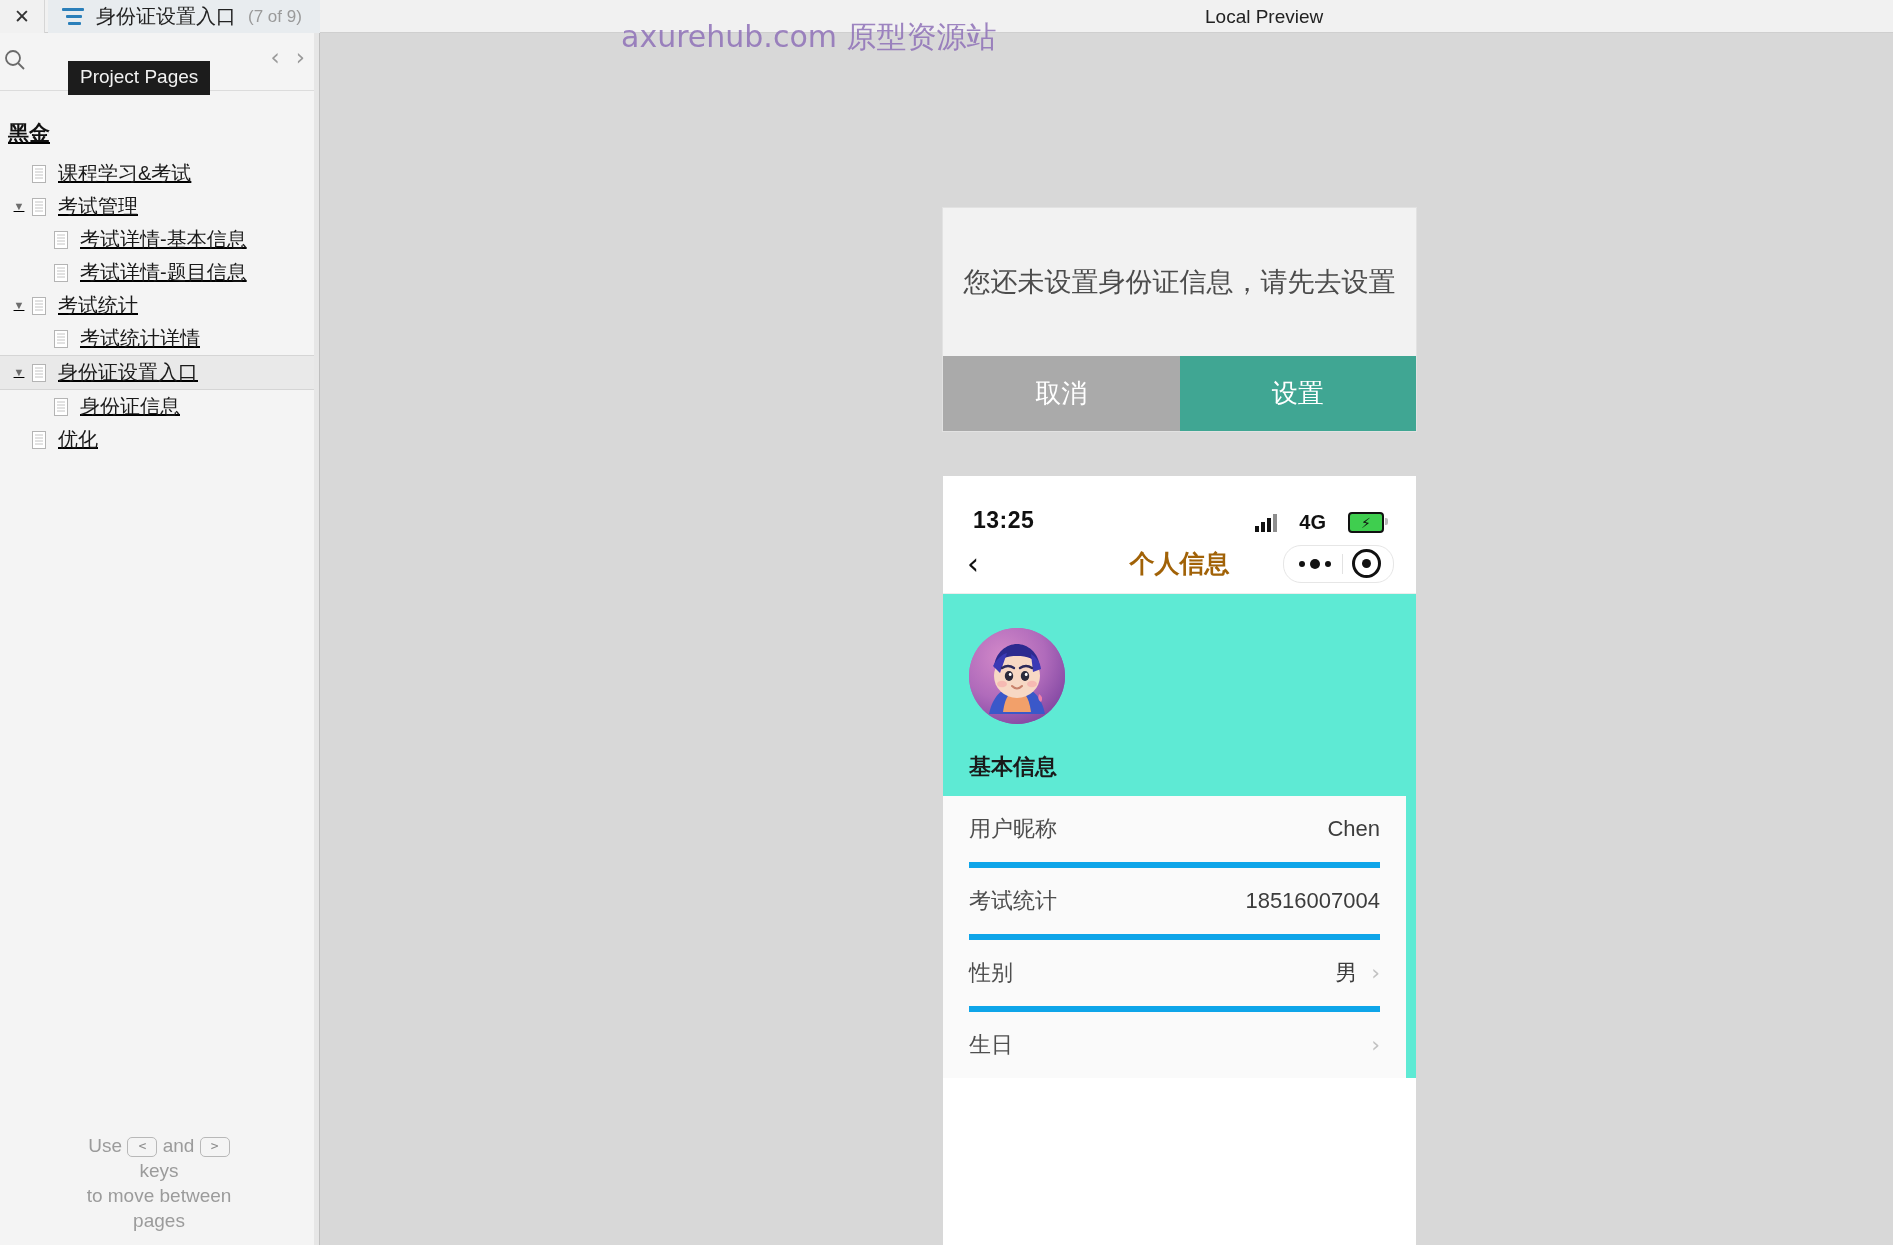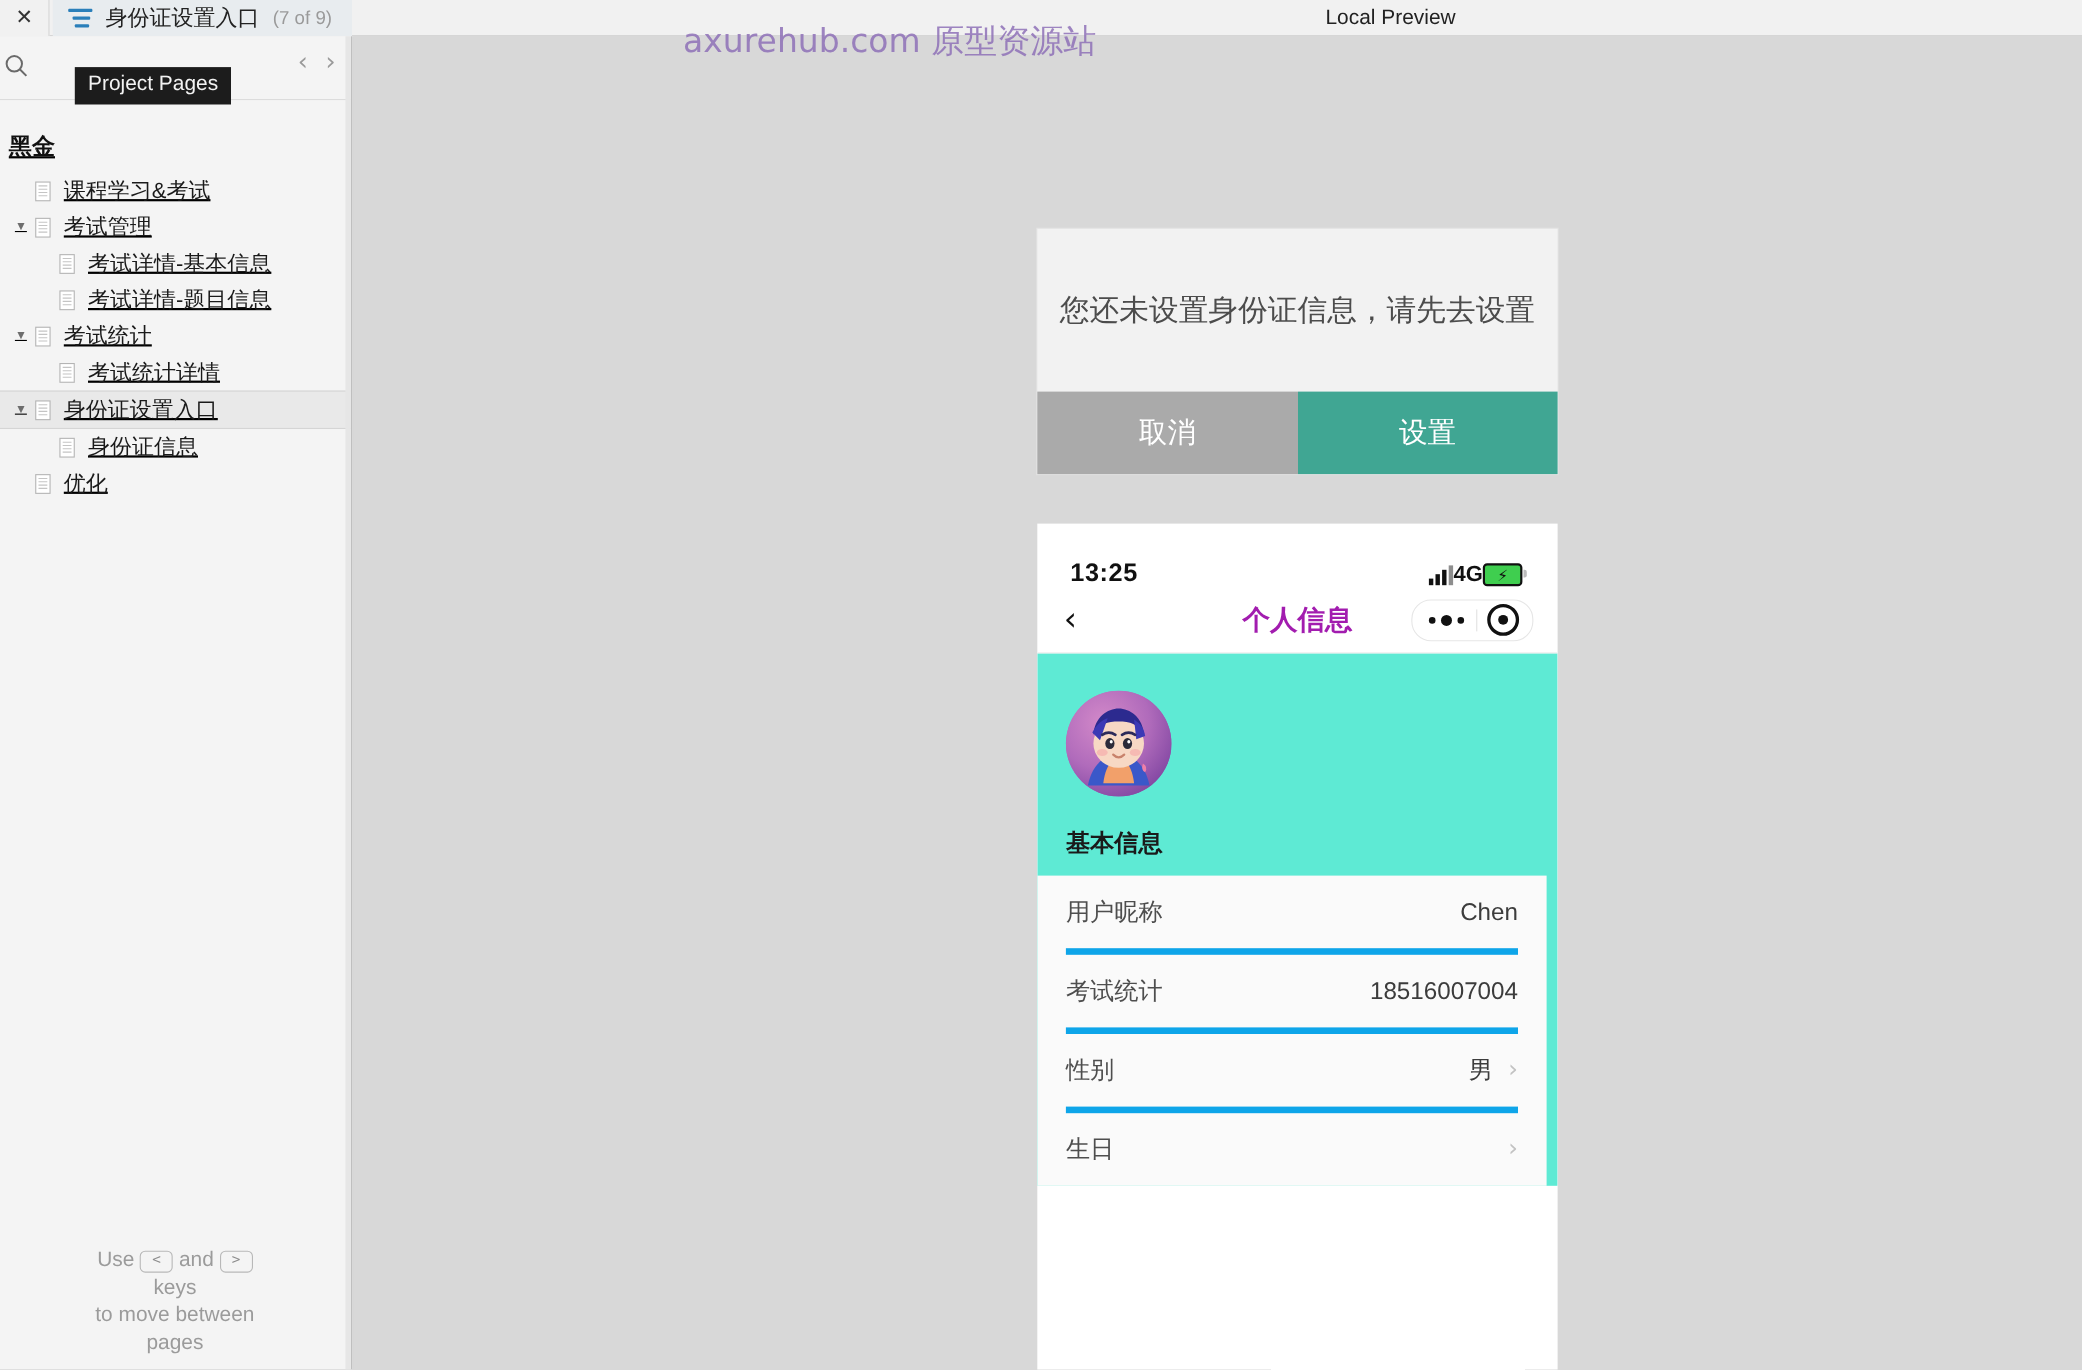--- a/index.html
+++ b/index.html
@@ -248,21 +248,21 @@
     height: 58px;
     display: flex; align-items: flex-end; justify-content: space-between;
     padding: 0 32px 0 30px;
     box-sizing: border-box;
   }
   .status-time {
     font-size: 23px; font-weight: bold; color: #111;
     letter-spacing: 0.5px;
   }
   .status-right {
-    display: flex; align-items: center; gap: 0;
+    display: flex; align-items: center; gap: 22px;
   }
   .signal {
     display: flex; align-items: flex-end; gap: 2px; height: 18px;
   }
   .signal i { display: block; width: 4px; background: #111; }
   .signal i:nth-child(1) { height: 6px; }
   .signal i:nth-child(2) { height: 10px; }
   .signal i:nth-child(3) { height: 14px; }
   .signal i:nth-child(4) { height: 18px; background: #8e8e8e; }
   .status-net { font-size: 20px; font-weight: bold; color: #111; }
@@ -290,21 +290,21 @@
     padding: 0 22px 0 24px;
     position: relative;
     border-bottom: 1px solid #ededed;
     box-sizing: border-box;
   }
   .nav-back { font-size: 30px; color: #111; line-height: 1; font-family: "DejaVu Sans", sans-serif; }
   .nav-title {
     position: absolute;
     left: 0; right: 0;
     text-align: center;
-    font-size: 25px; font-weight: bold; color: #a21caf;
+    font-size: 25px; font-weight: bold; color: #a16207;
     pointer-events: none;
   }
   .capsule {
     margin-left: auto;
     display: flex; align-items: center;
     height: 36px;
     border: 1px solid #e6e6e6;
     border-radius: 18px;
     background: #fff;
     padding: 0 4px;

